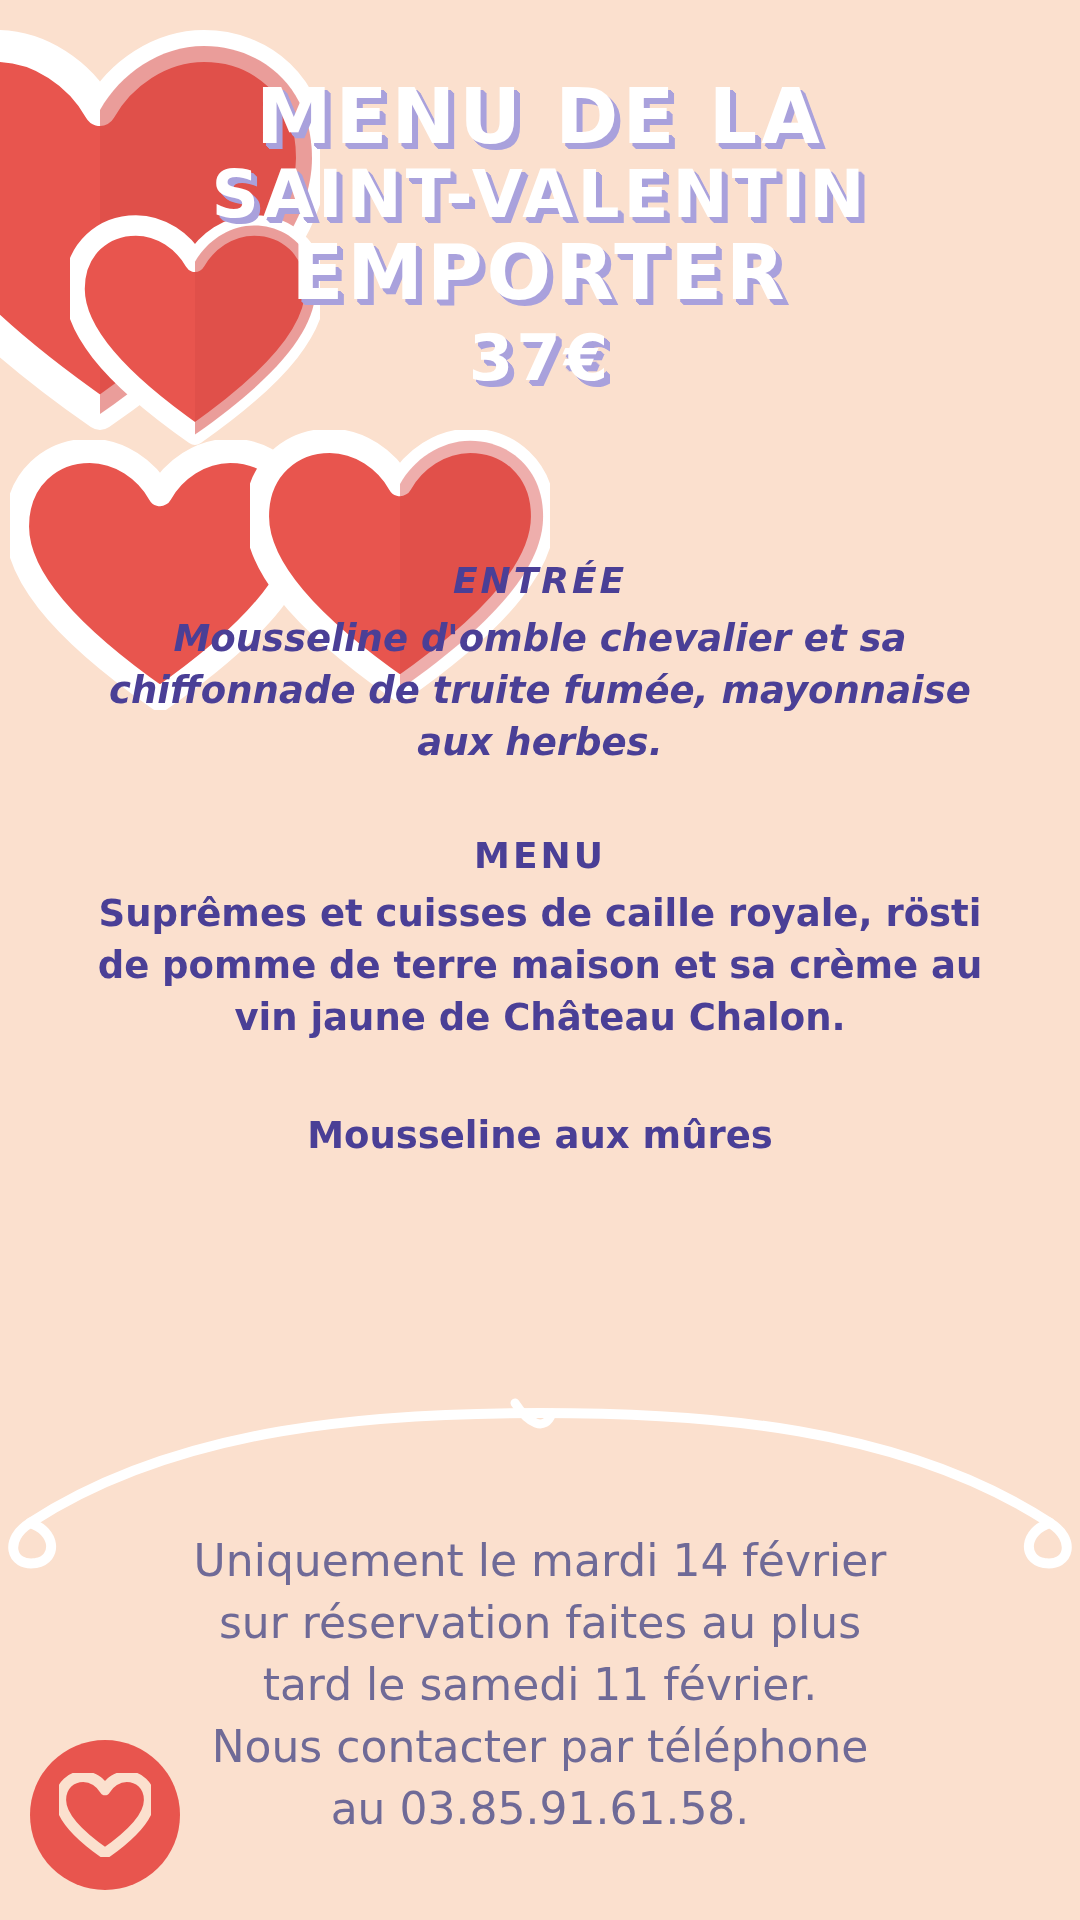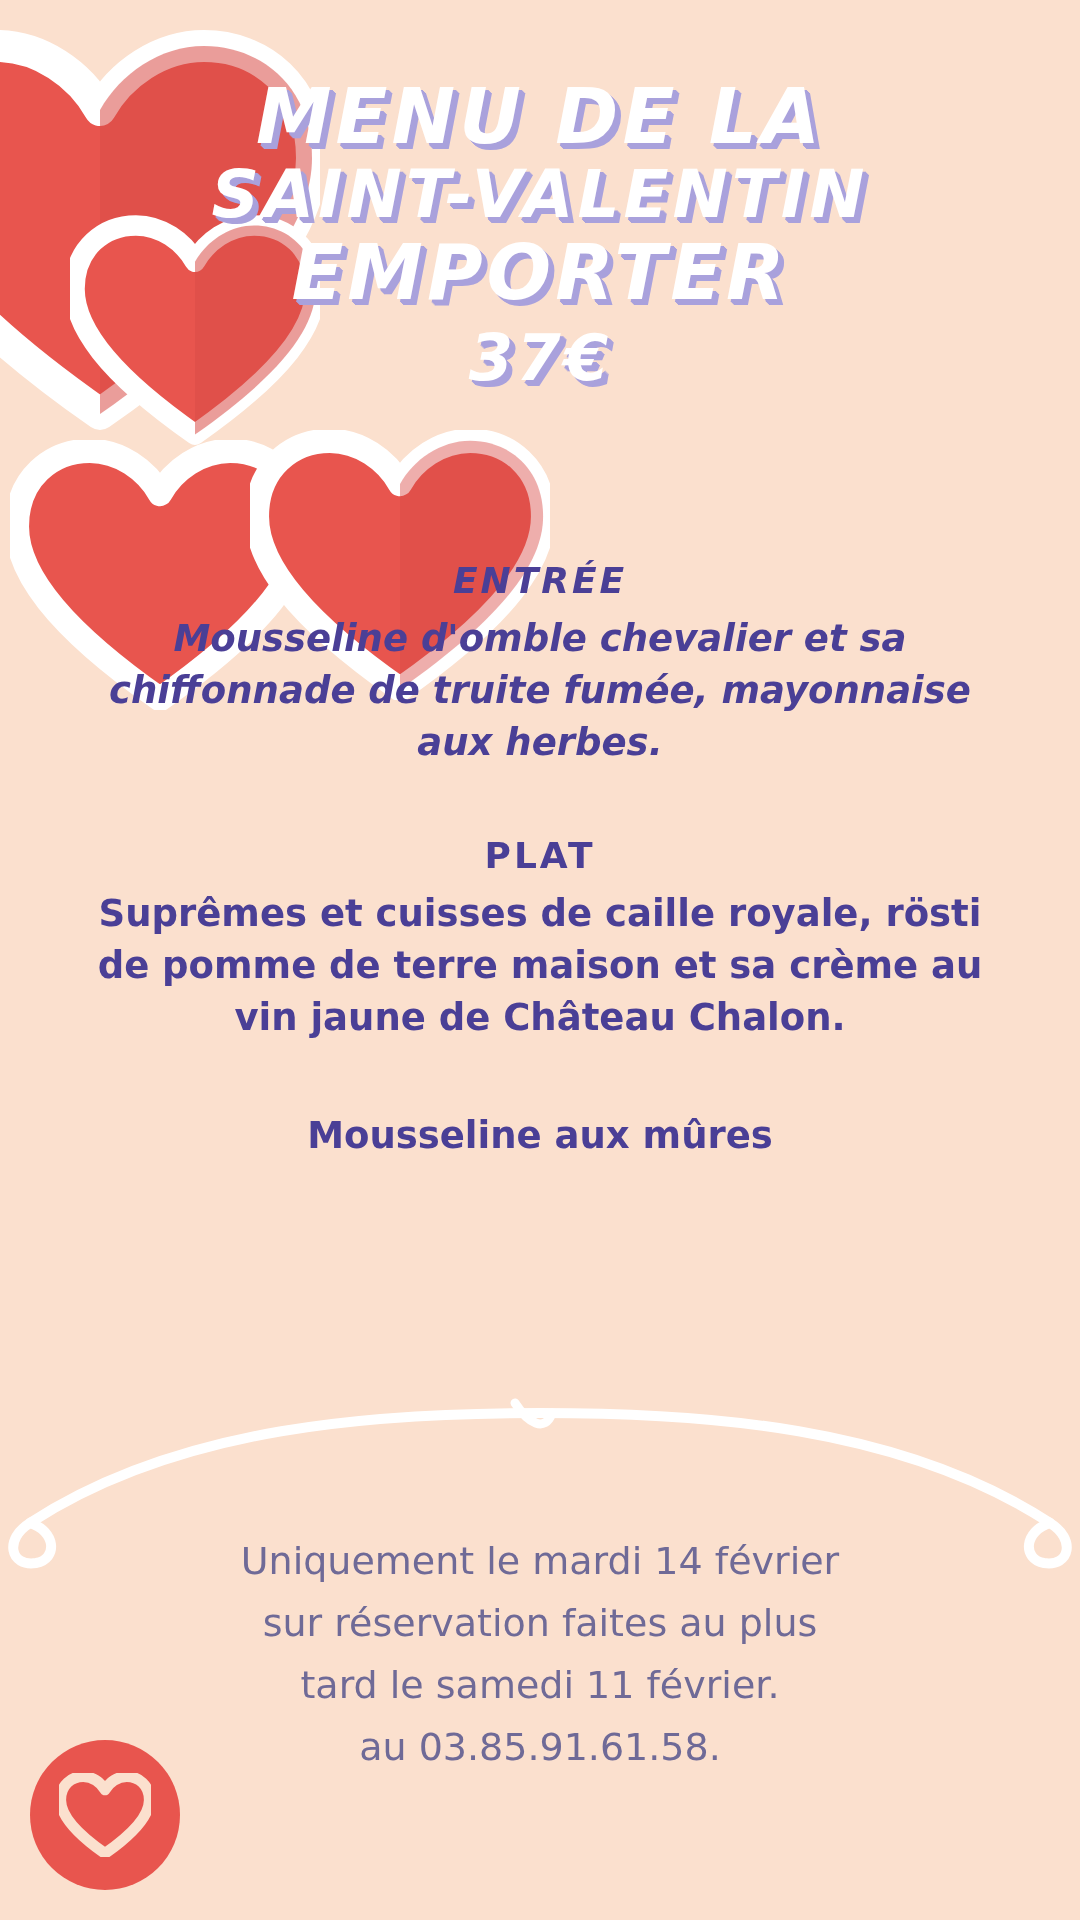--- a/index.html
+++ b/index.html
@@ -49,21 +49,20 @@
   }
 
   
   .title-block {
     position: absolute;
     top: 78px;
     left: 0;
     width: 1080px;
     text-align: center;
     z-index: 5;
-    font-style: italic;
   }
   .title-line {
     font-family: "DejaVu Sans", sans-serif;
     font-weight: 700;
     font-size: 76px;
     line-height: 78px;
     letter-spacing: 4px;
     color: #FFFFFF;
     text-shadow:
        6px 6px 0 #A9A1DC,
@@ -140,21 +139,21 @@
     position: absolute;
     top: 1530px;
     left: 90px;
     width: 900px;
     text-align: center;
     z-index: 4;
   }
   .footer-note p {
     font-family: "DejaVu Sans", sans-serif;
     font-weight: 400;
-    font-size: 38px;
+    font-size: 44px;
     line-height: 62px;
     color: #6F6A97;
     margin: 0;
   }
 </style>
 </head>
 <body>
 
 <div class="poster">
 
@@ -193,21 +192,21 @@
   </div>
 
   <div class="menu">
 
     <div class="course entree">
       <p class="course-title">ENTRÉE</p>
       <p class="course-desc">Mousseline d'omble chevalier et sa chiffonnade de truite fumée, mayonnaise aux herbes.</p>
     </div>
 
     <div class="course plat">
-      <p class="course-title">PLAT</p>
+      <p class="course-title">MENU</p>
       <p class="course-desc">Suprêmes et cuisses de caille royale, rösti de pomme de terre maison et sa crème au vin jaune de Château Chalon.</p>
     </div>
 
     <div class="course dessert">
       <p class="course-desc">Mousseline aux mûres</p>
     </div>
 
   </div>
 
   <div class="divider">
@@ -216,20 +215,21 @@
       <path d="M30 128 C 180 30, 380 18, 540 18 C 700 18, 900 30, 1050 128" fill="none" stroke="#FFFFFF" stroke-width="10" stroke-linecap="round"></path>
       <path d="M30 128 C 4 144, 10 172, 36 168 C 58 164, 56 136, 30 128 Z" fill="none" stroke="#FFFFFF" stroke-width="10" stroke-linecap="round"></path>
       <path d="M1050 128 C 1076 144, 1070 172, 1044 168 C 1022 164, 1024 136, 1050 128 Z" fill="none" stroke="#FFFFFF" stroke-width="10" stroke-linecap="round"></path>
     </svg>
   </div>
 
   <div class="footer-note">
     <p>Uniquement le mardi 14 février</p>
     <p>sur réservation faites au plus</p>
     <p>tard le samedi 11 février.</p>
+    <p>Nous contacter par téléphone</p>
     <p>au 03.85.91.61.58.</p>
   </div>
 
   <div class="heart-badge">
     <svg width="92" height="84" viewBox="0 0 220 200" aria-hidden="true">
       <path d="M110 192 C 30 136, 4 96, 4 64 C 4 28, 30 8, 58 8 C 80 8, 100 22, 110 40 C 120 22, 140 8, 162 8 C 190 8, 216 28, 216 64 C 216 96, 190 136, 110 192 Z" fill="none" stroke="#FBE0CE" stroke-width="26" stroke-linejoin="round"></path>
     </svg>
   </div>
 
 </div>

